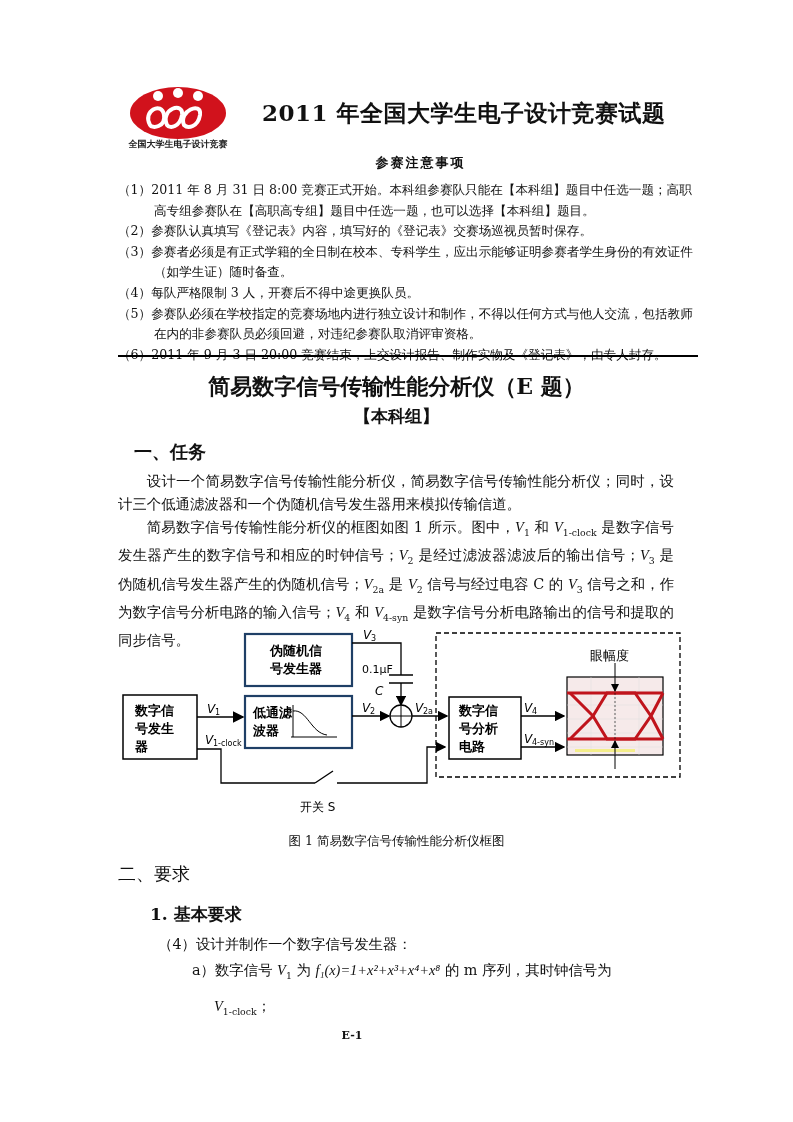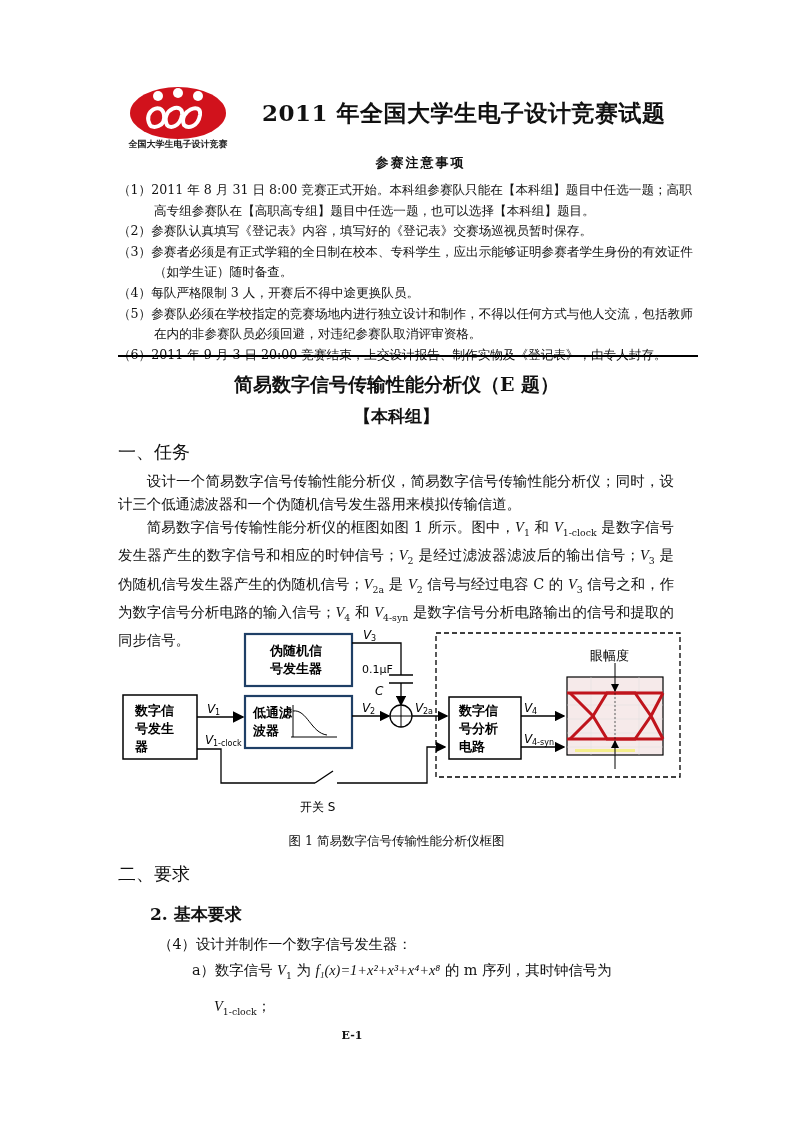--- a/index.html
+++ b/index.html
@@ -4,21 +4,21 @@
 <style>
   html, body { margin:0; padding:0; background:#fff; }
   body { width:793px; height:1122px; position:relative; overflow:hidden;
          font-family:"DejaVu Serif","Liberation Serif",serif; color:#111; }
   .abs { position:absolute; }
   .title { left:262px; top:98px; font-size:23px; font-weight:bold; letter-spacing:0.5px; }
   .notice-head { left:0; width:793px; top:154px; text-align:center; font-size:13px; font-weight:bold; letter-spacing:2px;padding-left:24px; }
   .notice { left:118px; top:180px; width:580px; font-size:12.6px; line-height:20.6px; }
   .notice .item { text-indent:-36px; padding-left:36px; }
   .hr { left:118px; top:355px; width:580px; height:2px; background:#000; }
-  .h-problem { left:0; width:793px; top:372px; text-align:center; font-size:19px; font-weight:bold; }
+  .h-problem { left:0; width:793px; top:372px; text-align:center; font-size:22px; font-weight:bold; }
   .h-group { left:0; width:793px; top:405px; text-align:center; font-size:17px; font-weight:bold; }
   .sec { font-size:18px; }
   .para { left:118px; width:556px; font-size:14.4px; line-height:23.2px; text-align:justify; }
   .para p { margin:0; text-indent:2em; }
   i.v { font-family:"Liberation Serif",serif; font-style:italic; }
   sub { font-size:0.65em; }
   .caption { left:0; width:793px; top:833px; text-align:center; font-size:12.5px; }
   .sub1 { left:150px; top:903px; font-size:17px; font-weight:bold; }
   .req1 { left:158px; top:935px; font-size:14.4px; }
   .req1a { left:192px; top:961px; font-size:14.4px; }
@@ -52,21 +52,21 @@
   <div class="item">（3）参赛者必须是有正式学籍的全日制在校本、专科学生，应出示能够证明参赛者学生身份的有效证件（如学生证）随时备查。</div>
   <div class="item">（4）每队严格限制 3 人，开赛后不得中途更换队员。</div>
   <div class="item">（5）参赛队必须在学校指定的竞赛场地内进行独立设计和制作，不得以任何方式与他人交流，包括教师在内的非参赛队员必须回避，对违纪参赛队取消评审资格。</div>
   <div class="item">（6）2011 年 9 月 3 日 20:00 竞赛结束，上交设计报告、制作实物及《登记表》，由专人封存。</div>
 </div>
 <div class="abs hr"></div>
 
 <div class="abs h-problem">简易数字信号传输性能分析仪（E 题）</div>
 <div class="abs h-group">【本科组】</div>
 
-<div class="abs sec" style="left:118px;top:440px;">一、任务</div>
+<div class="abs sec" style="left:134px;top:440px;font-weight:bold;">一、任务</div>
 
 <div class="abs para" style="top:470px;">
   <p>设计一个简易数字信号传输性能分析仪，简易数字信号传输性能分析仪；同时，设计三个低通滤波器和一个伪随机信号发生器用来模拟传输信道。</p>
   <p><span>简易数字信号传输性能分析仪的框图如图 1 所示。图中，</span><i class="v">V</i><sub>1</sub><span> 和 </span><i class="v">V</i><sub>1-clock</sub><span> 是数字信号发生器产生的数字信号和相应的时钟信号；</span><i class="v">V</i><sub>2</sub><span> 是经过滤波器滤波后的输出信号；</span><i class="v">V</i><sub>3</sub><span> 是伪随机信号发生器产生的伪随机信号；</span><i class="v">V</i><sub>2a</sub><span> 是 </span><i class="v">V</i><sub>2</sub><span> 信号与经过电容 C 的 </span><i class="v">V</i><sub>3</sub><span> 信号之和，作为数字信号分析电路的输入信号；</span><i class="v">V</i><sub>4</sub><span> 和 </span><i class="v">V</i><sub>4-syn</sub><span> 是数字信号分析电路输出的信号和提取的同步信号。</span></p>
 </div>
 
 <div class="abs" style="left:115px;top:625px;width:570px;height:200px;">
   <svg width="570" height="200" viewBox="0 0 570 200">
     <defs>
         <marker id="ar" markerWidth="8" markerHeight="8" refX="7" refY="4" orient="auto">
@@ -150,21 +150,21 @@
     <rect x="460" y="124" width="60" height="3" fill="#f4ee8a"></rect>
     <line x1="500" y1="38" x2="500" y2="66" stroke="#000" stroke-width="1" marker-end="url(#ar)"></line>
     <line x1="500" y1="144" x2="500" y2="116" stroke="#000" stroke-width="1" marker-end="url(#ar)"></line>
     <line x1="500" y1="68" x2="500" y2="114" stroke="#000" stroke-width="0.6" stroke-dasharray="2,2"></line>
     <text x="475" y="35" font-size="13">眼幅度</text>
   </svg>
 </div>
 <div class="abs caption">图 1  简易数字信号传输性能分析仪框图</div>
 
 <div class="abs sec" style="left:118px;top:862px;">二、要求</div>
-<div class="abs sub1">2. 基本要求</div>
+<div class="abs sub1">1. 基本要求</div>
 <div class="abs req1">（4）设计并制作一个数字信号发生器：</div>
 <div class="abs req1a">
   <span>a）数字信号 </span><i class="v">V</i><sub>1</sub><span> 为 </span><i class="v">f₁(x)=1+x²+x³+x⁴+x⁸</i><span> 的 m 序列，其时钟信号为</span>
 </div>
 <div class="abs req1b">
   <i class="v">V</i><sub>1-clock</sub><span>；</span>
 </div>
 
 <div class="abs pageno">E-1</div>
 

